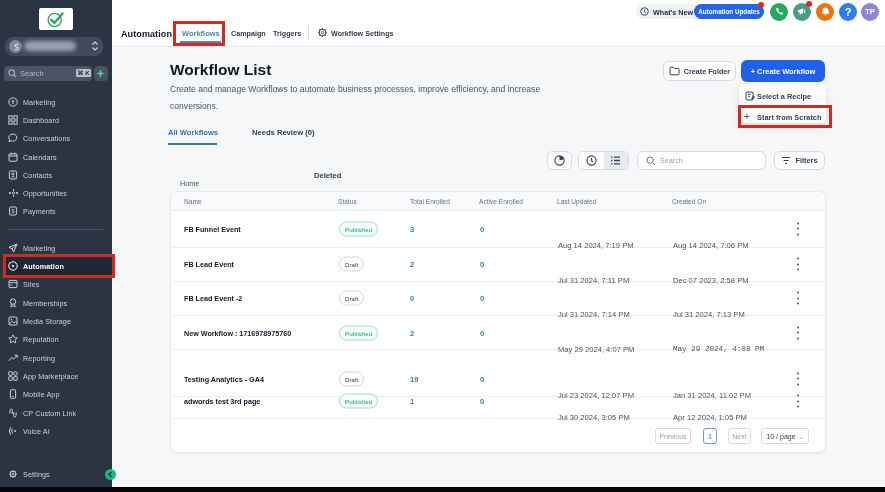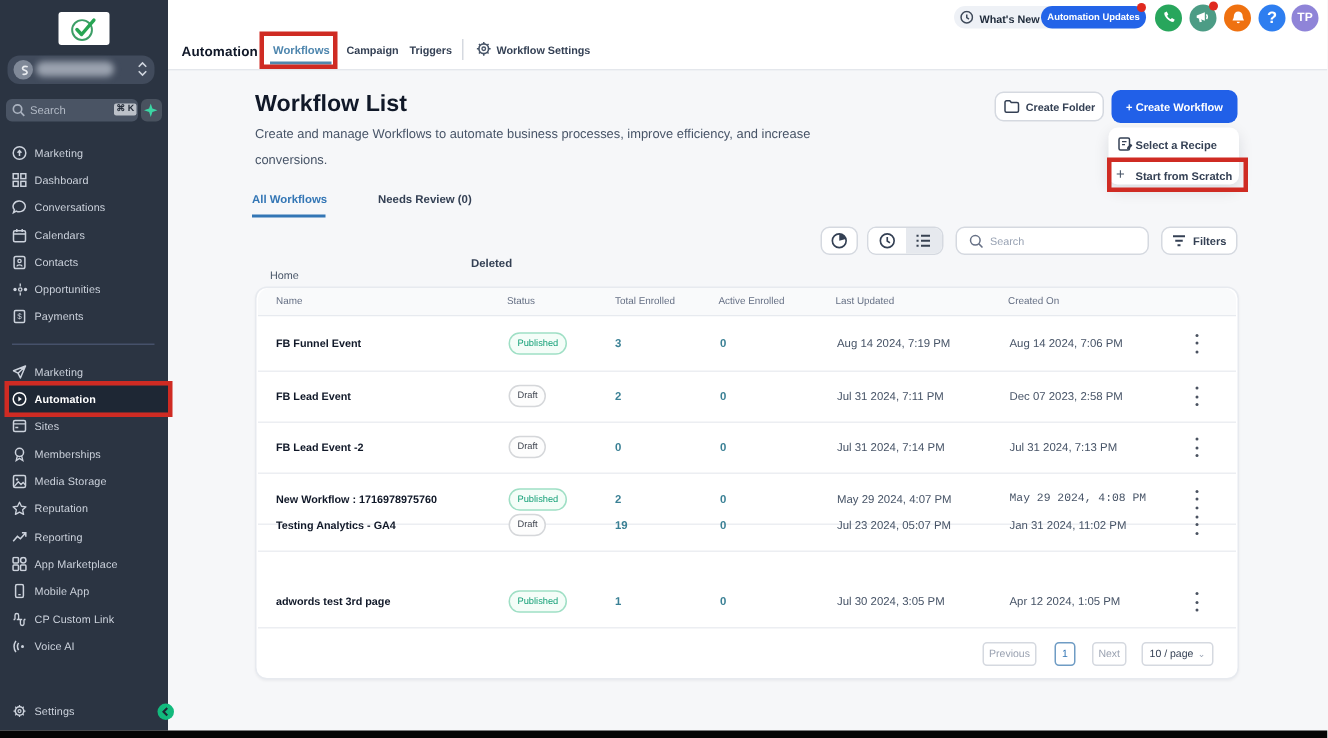--- a/index.html
+++ b/index.html
@@ -29,21 +29,21 @@
   .h1 { font-size:15.5px; font-weight:bold; color:#101828; }
   .desc { font-size:8.6px; color:#475467; line-height:17px; }
   
   #card { left:170px; top:191px; width:656px; height:262px; background:#fff; border:1px solid #e7eaef; border-radius:8px; box-shadow:0 1px 2px rgba(16,24,40,.05); }
   .thead { position:absolute; left:1px; right:1px; top:0; height:19px; background:#f9fafb; border-bottom:1px solid #e7eaef; border-radius:8px 8px 0 0; }
   .th { position:absolute; top:50%; transform:translateY(-50%); font-size:6.6px; color:#667085; }
   .row { position:absolute; left:1px; right:1px; border-bottom:1px solid #eceef2; }
   .cell { position:absolute; top:50%; transform:translateY(-50%); font-size:7.6px; }
   .name { color:#101828; font-weight:600; font-size:7.2px; }
   .num { color:#3a8095; font-weight:600; }
-  .date { color:#475467; }
+  .date { color:#475467;margin-top:16px; }
   .pill { position:absolute; top:50%; transform:translateY(-50%); left:167px; font-size:6.2px; border-radius:9px; padding:3px 5px; }
   .pub { color:#14a077; border:1px solid #9fdfc5; background:#f4fdf8; }
   .dft { color:#414651; border:1px solid #d5d7da; background:#fdfdfd; }
   .kebab { position:absolute; left:625px; top:50%; transform:translateY(-50%); display:flex; flex-direction:column; gap:3.4px; } .kebab i { width:2px; height:2px; border-radius:50%; background:#4a5260; }
   .btn { position:absolute; background:#fff; border:1px solid #d5d9e0; border-radius:6px; display:flex; align-items:center; justify-content:center; color:#344054; }
 </style>
 </head>
 <body>
 <div id="sidebar" class="abs"></div>
 <div id="blackbar" class="abs"></div>
@@ -381,26 +381,26 @@
     <span class="cell num" style="left:238px;">2</span>
     <span class="cell num" style="left:308px;">0</span>
     <span class="cell date" style="left:386px;">May 29 2024, 4:07 PM</span>
     <span class="cell date" style="left:501px;font-family:Liberation Mono, monospace;">May 29 2024, 4:08 PM</span>
     <span class="kebab">
         <i></i>
         <i></i>
         <i></i>
       </span>
   </div>
-  <div class="row" style="top:141px;height:34.6px;">
+  <div class="row" style="top:170px;height:34.6px;">
     <span class="cell name" style="left:12px;">Testing Analytics - GA4</span>
     <span class="pill dft">Draft</span>
     <span class="cell num" style="left:238px;">19</span>
     <span class="cell num" style="left:308px;">0</span>
-    <span class="cell date" style="left:386px;">Jul 23 2024, 05:07 PM</span>
+    <span class="cell date" style="left:386px;">Jul 23 2024, 12:07 PM</span>
     <span class="cell date" style="left:501px;">Jan 31 2024, 11:02 PM</span>
     <span class="kebab">
         <i></i>
         <i></i>
         <i></i>
       </span>
   </div>
   <div class="row" style="top:192.9px;height:34px;">
     <span class="cell name" style="left:12px;">adwords test 3rd page</span>
     <span class="pill pub">Published</span>

